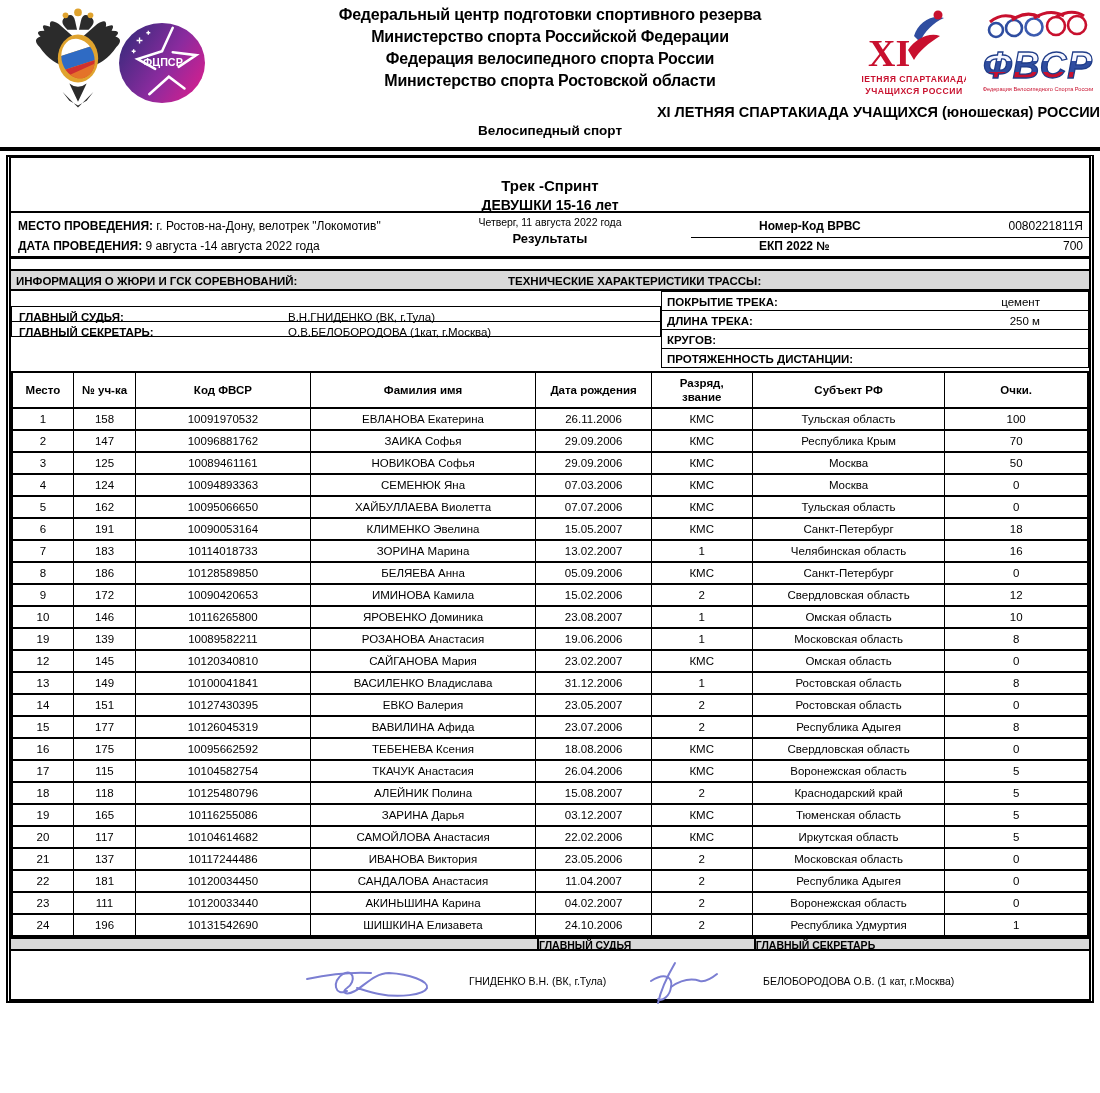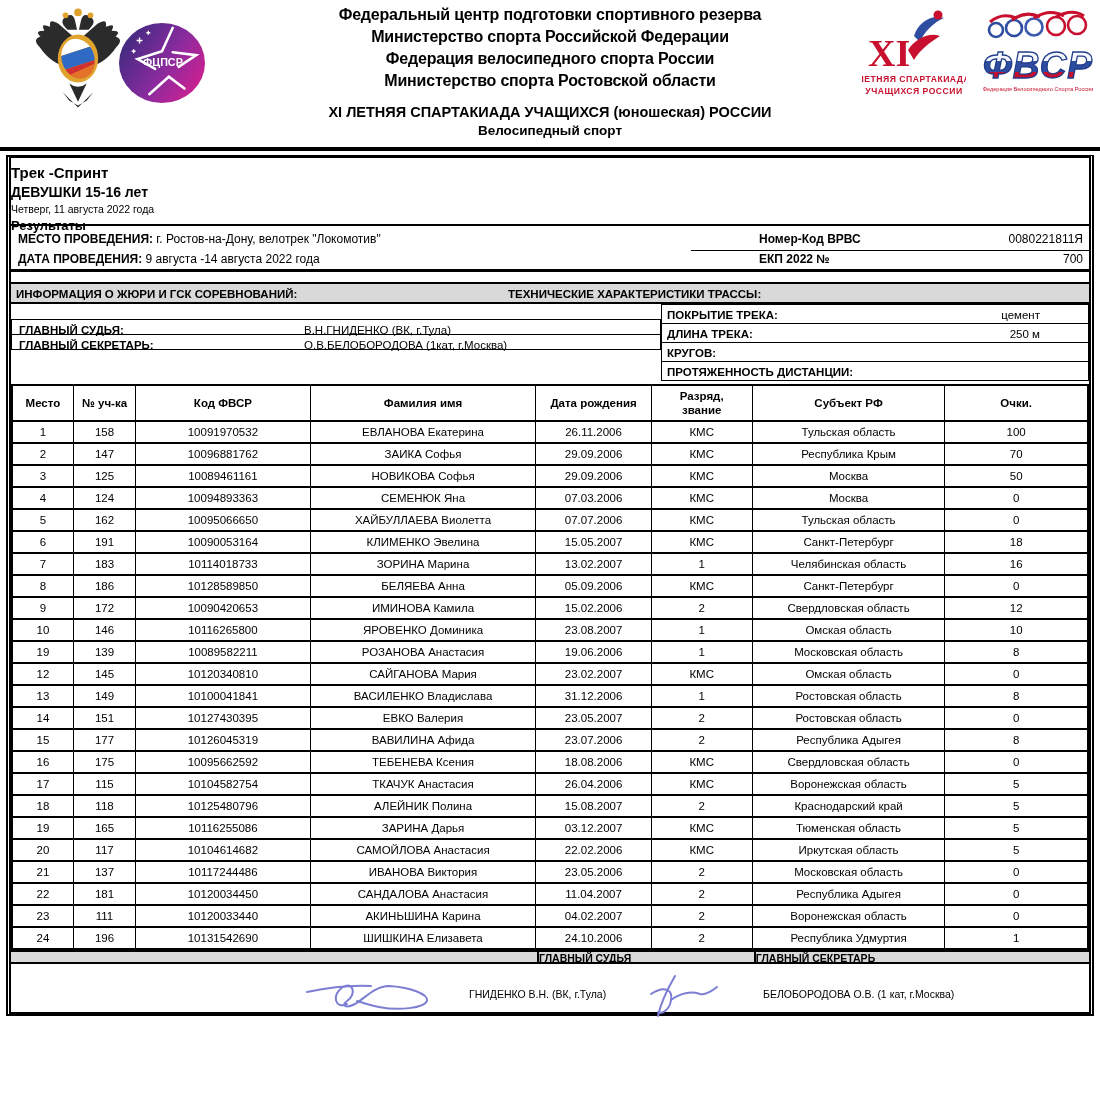--- a/index.html
+++ b/index.html
@@ -8,30 +8,30 @@
     --brand-red:#c8102e;
     --brand-blue:#2f4da0;
   }
   *{box-sizing:border-box;margin:0;padding:0}
   html,body{width:1100px;height:1093px;background:#fff;overflow:hidden;
     font-family:"Liberation Sans",sans-serif;color:#000;}
   
   .top{position:relative;height:146px}
   .org-lines{position:absolute;left:200px;top:4px;width:700px;text-align:center}
   .org-line{font-weight:bold;font-size:16px;line-height:22px;letter-spacing:-0.2px}
-  .event-title{position:absolute;top:104px;left:0;width:100%;text-align:center;
+  .event-title{position:absolute;top:104px;left:0;width:100%;text-align:right;
     font-weight:bold;font-size:14.5px}
   .event-subtitle{position:absolute;top:123px;left:0;width:100%;text-align:center;
     font-weight:bold;font-size:13.5px}
   .logo{position:absolute}
   .double-rule{height:4px;border-top:2px solid #000;border-bottom:2px solid #000;margin:1px 0 0}
   
   .main-box{margin:4px 6px 0;border-top:3px solid #000;border-bottom:4px solid #000;
     border-left:5px double #000;border-right:5px double #000;background:#fff}
-  .title-block{height:68px;border-bottom:2px solid #000;padding-top:5px}
+  .title-block{height:55px;border-bottom:2px solid #000;text-align:center;padding-top:18px}
   .t-discipline{font-weight:bold;font-size:15px;line-height:20px}
   .t-category{font-weight:bold;font-size:14px;line-height:19px}
   .t-date{font-size:10.5px;line-height:15px}
   .t-results{font-weight:bold;font-size:13px;line-height:18px}
   
   .meta-box{height:46px;border-bottom:3px solid #000;position:relative;font-size:12px;padding-top:3px}
   .meta-row{height:20px;line-height:20px;position:relative;padding-left:7px;white-space:nowrap}
   .meta-row b{font-weight:bold}
   .meta-mid{position:absolute;left:748px;top:0;font-weight:bold}
   .meta-right{position:absolute;right:6px;top:0;text-align:center}
@@ -40,21 +40,21 @@
   
   .jury-bar{height:22px;background:var(--bar-gray);border-top:2px solid #000;border-bottom:2px solid #000;
     position:relative;font-weight:bold;font-size:11.5px;line-height:18px}
   .jury-bar .jb-left{position:absolute;left:5px;top:1px}
   .jury-bar .jb-right{position:absolute;left:497px;top:1px}
   .jury-section{position:relative;height:80px;font-size:11.5px}
   .jl{position:absolute;left:0;top:0;width:650px}
   .jl-row{height:16px;line-height:18px;position:relative}
   .jl-row.boxed{border:1px solid #000;margin-top:-1px}
   .jl-label{position:absolute;left:7px;top:1px;font-weight:bold}
-  .jl-value{position:absolute;left:292px;top:1px}
+  .jl-value{position:absolute;left:276px;top:1px}
   .jr{position:absolute;left:650px;top:0;right:0}
   .jr-row{height:20px;line-height:18px;border:1px solid #000;margin-top:-1px;position:relative}
   .jr-row:first-child{margin-top:0}
   .jr-label{position:absolute;left:5px;top:1px;font-weight:bold}
   .jr-value{position:absolute;right:48px;top:1px}
   
   table{width:100%;border-collapse:collapse;table-layout:fixed}
   th,td{border:1px solid #000;border-top-width:2px;border-bottom-width:2px;
     text-align:center;vertical-align:middle;overflow:hidden}
   th{height:36px;font-size:11.5px;font-weight:bold;white-space:pre-line;line-height:14px}

